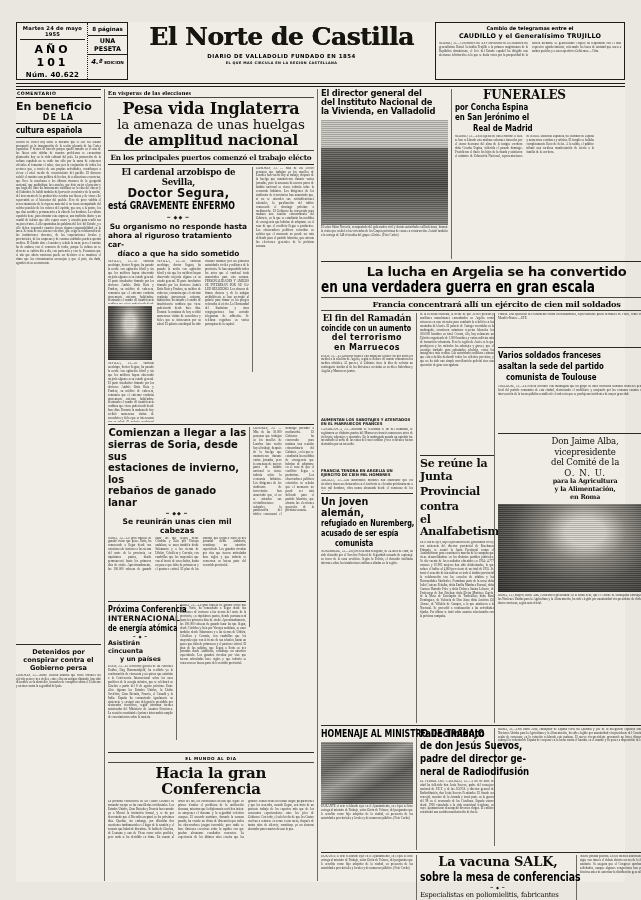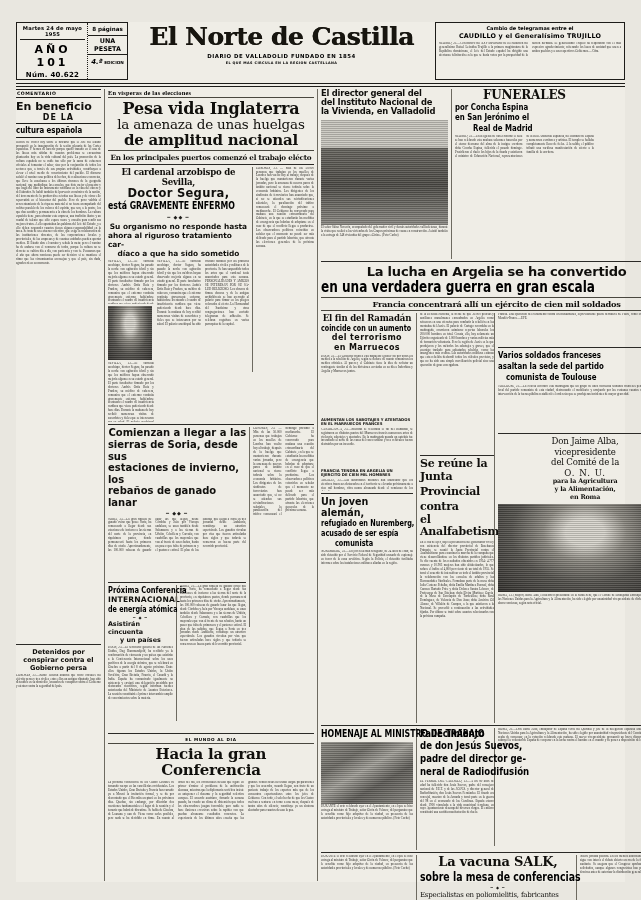--- a/index.html
+++ b/index.html
@@ -148,20 +148,21 @@
 
       <div class="rule" style="margin:2px 0;"></div>
 
       <div style="display:flex;">
         <div style="width:144px;padding-right:3px;box-sizing:border-box;">
           <div class="hl-sans" style="font-size:10px;line-height:11.6px;text-align:right;">Comienzan a llegar a las</div>
           <div class="hl-sans" style="font-size:10px;line-height:11.6px;">sierras de Soria, desde sus</div>
           <div class="hl-sans" style="font-size:10px;line-height:11.6px;">estaciones de invierno, los</div>
           <div class="hl-sans" style="font-size:10px;line-height:11.6px;">rebaños de ganado lanar</div>
           <div class="dingbat" style="margin:1px 0;">━ ◆◆ ━</div>
+          <div class="hl-sans" style="font-size:7.6px;line-height:9px;text-align:center;">Se reunirán unas cien mil cabezas</div>
           <div class="body-text c3" style="margin-top:2px;height:62px;">SORIA, 23.—La gran riqueza de ganado ovino que posee Soria, ha comenzado a llegar desde sus estaciones de invierno a las sierras del norte de la provincia, en riquísimos pastos, donde permanecerá hasta los primeros días de otoño. Aproximadamente, las 100.000 cabezas de ganado lanar las que llegan, desde Córdoba y Jaén por Vizcaya andaluza, se unen también desde Salamanca y a las sierras de Urbión, Cebollera y Carcaña, con cuadrillas que los mayorales que van al frente de sus rebaños, harán un paseo que falta de primavera y el pastoreo estival. El plan de las subidas, que llegan a Soria en tres jornadas desde Andalucía, constituye un atractivo espectáculo. Los ganados circulan por vías que fueron articuladas hace siglos y que todavía se conservan en buena parte del recorrido provincial.</div>
 
           <div class="rule" style="margin:2px 0;"></div>
           <div style="display:flex;">
             <div style="width:68px;padding-right:3px;box-sizing:border-box;">
               <div class="hl-cond" style="font-size:8.6px;line-height:10px;width:128%;">Próxima Conferencia</div>
               <div class="hl-sans" style="font-size:7.6px;line-height:9.4px;text-align:center;letter-spacing:.2px;">INTERNACIONAL</div>
               <div class="hl-cond" style="font-size:8.2px;line-height:10px;width:128%;">de energía atómica</div>
               <div class="dingbat" style="font-size:4px;margin:1px 0;">━ ◆ ━</div>
               <div class="hl-sans" style="font-size:6.4px;line-height:7.8px;">Asistirán cincuenta</div>

